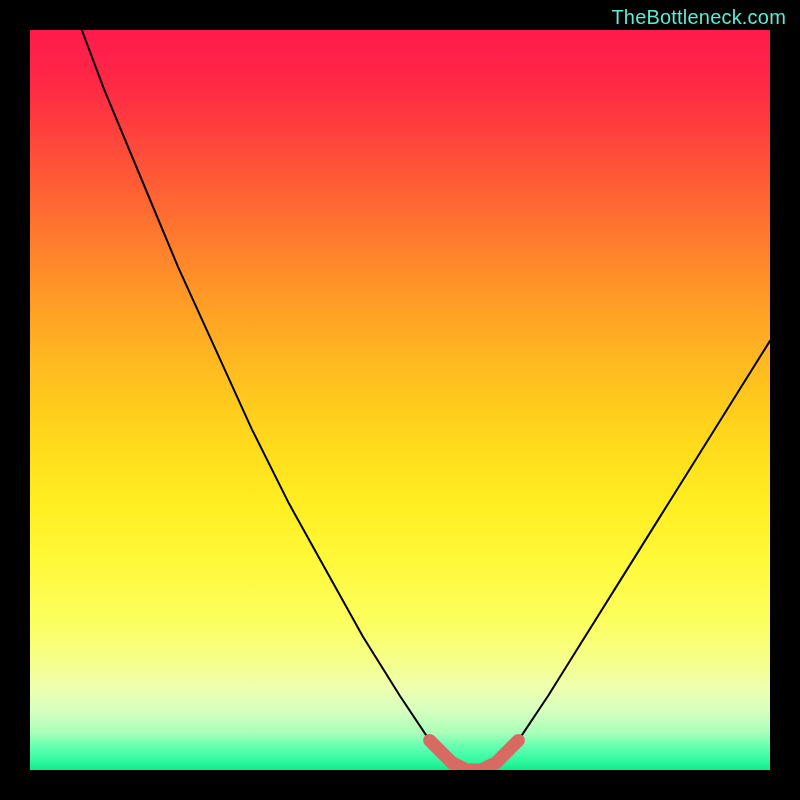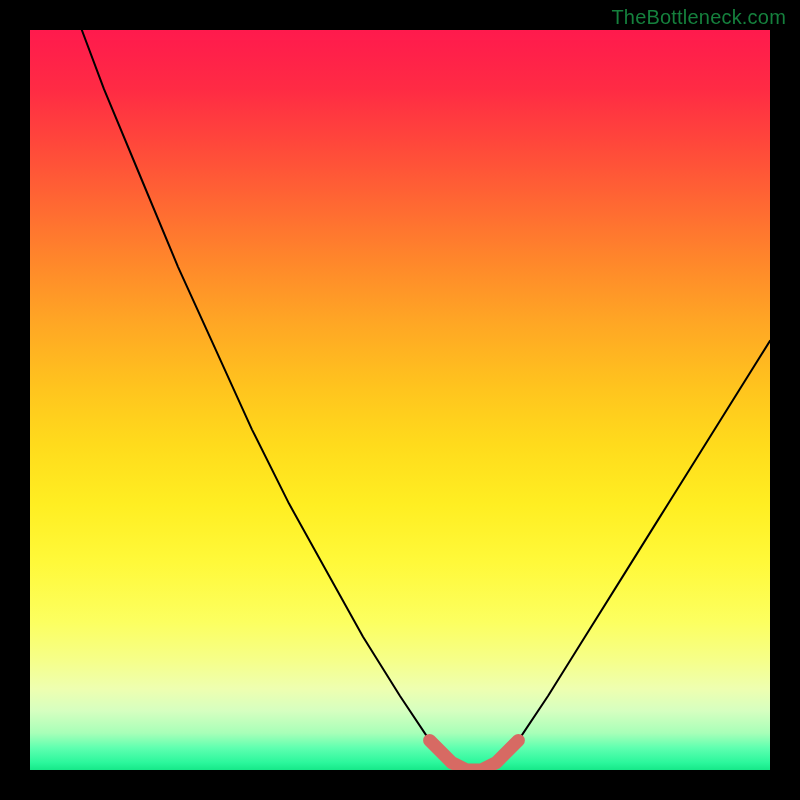--- a/index.html
+++ b/index.html
@@ -52,21 +52,21 @@
   svg.curve {
     position: absolute;
     inset: 0;
     width: 100%;
     height: 100%;
   }
   .watermark {
     position: absolute;
     top: 6px;
     right: 14px;
-    color: #15803d;
+    color: #5eead4;
     font-size: 20px;
     letter-spacing: 0.2px;
     user-select: none;
   }
 </style>
 </head>
 <body>
 
 <div class="stage">
   <div class="watermark">TheBottleneck.com</div>

